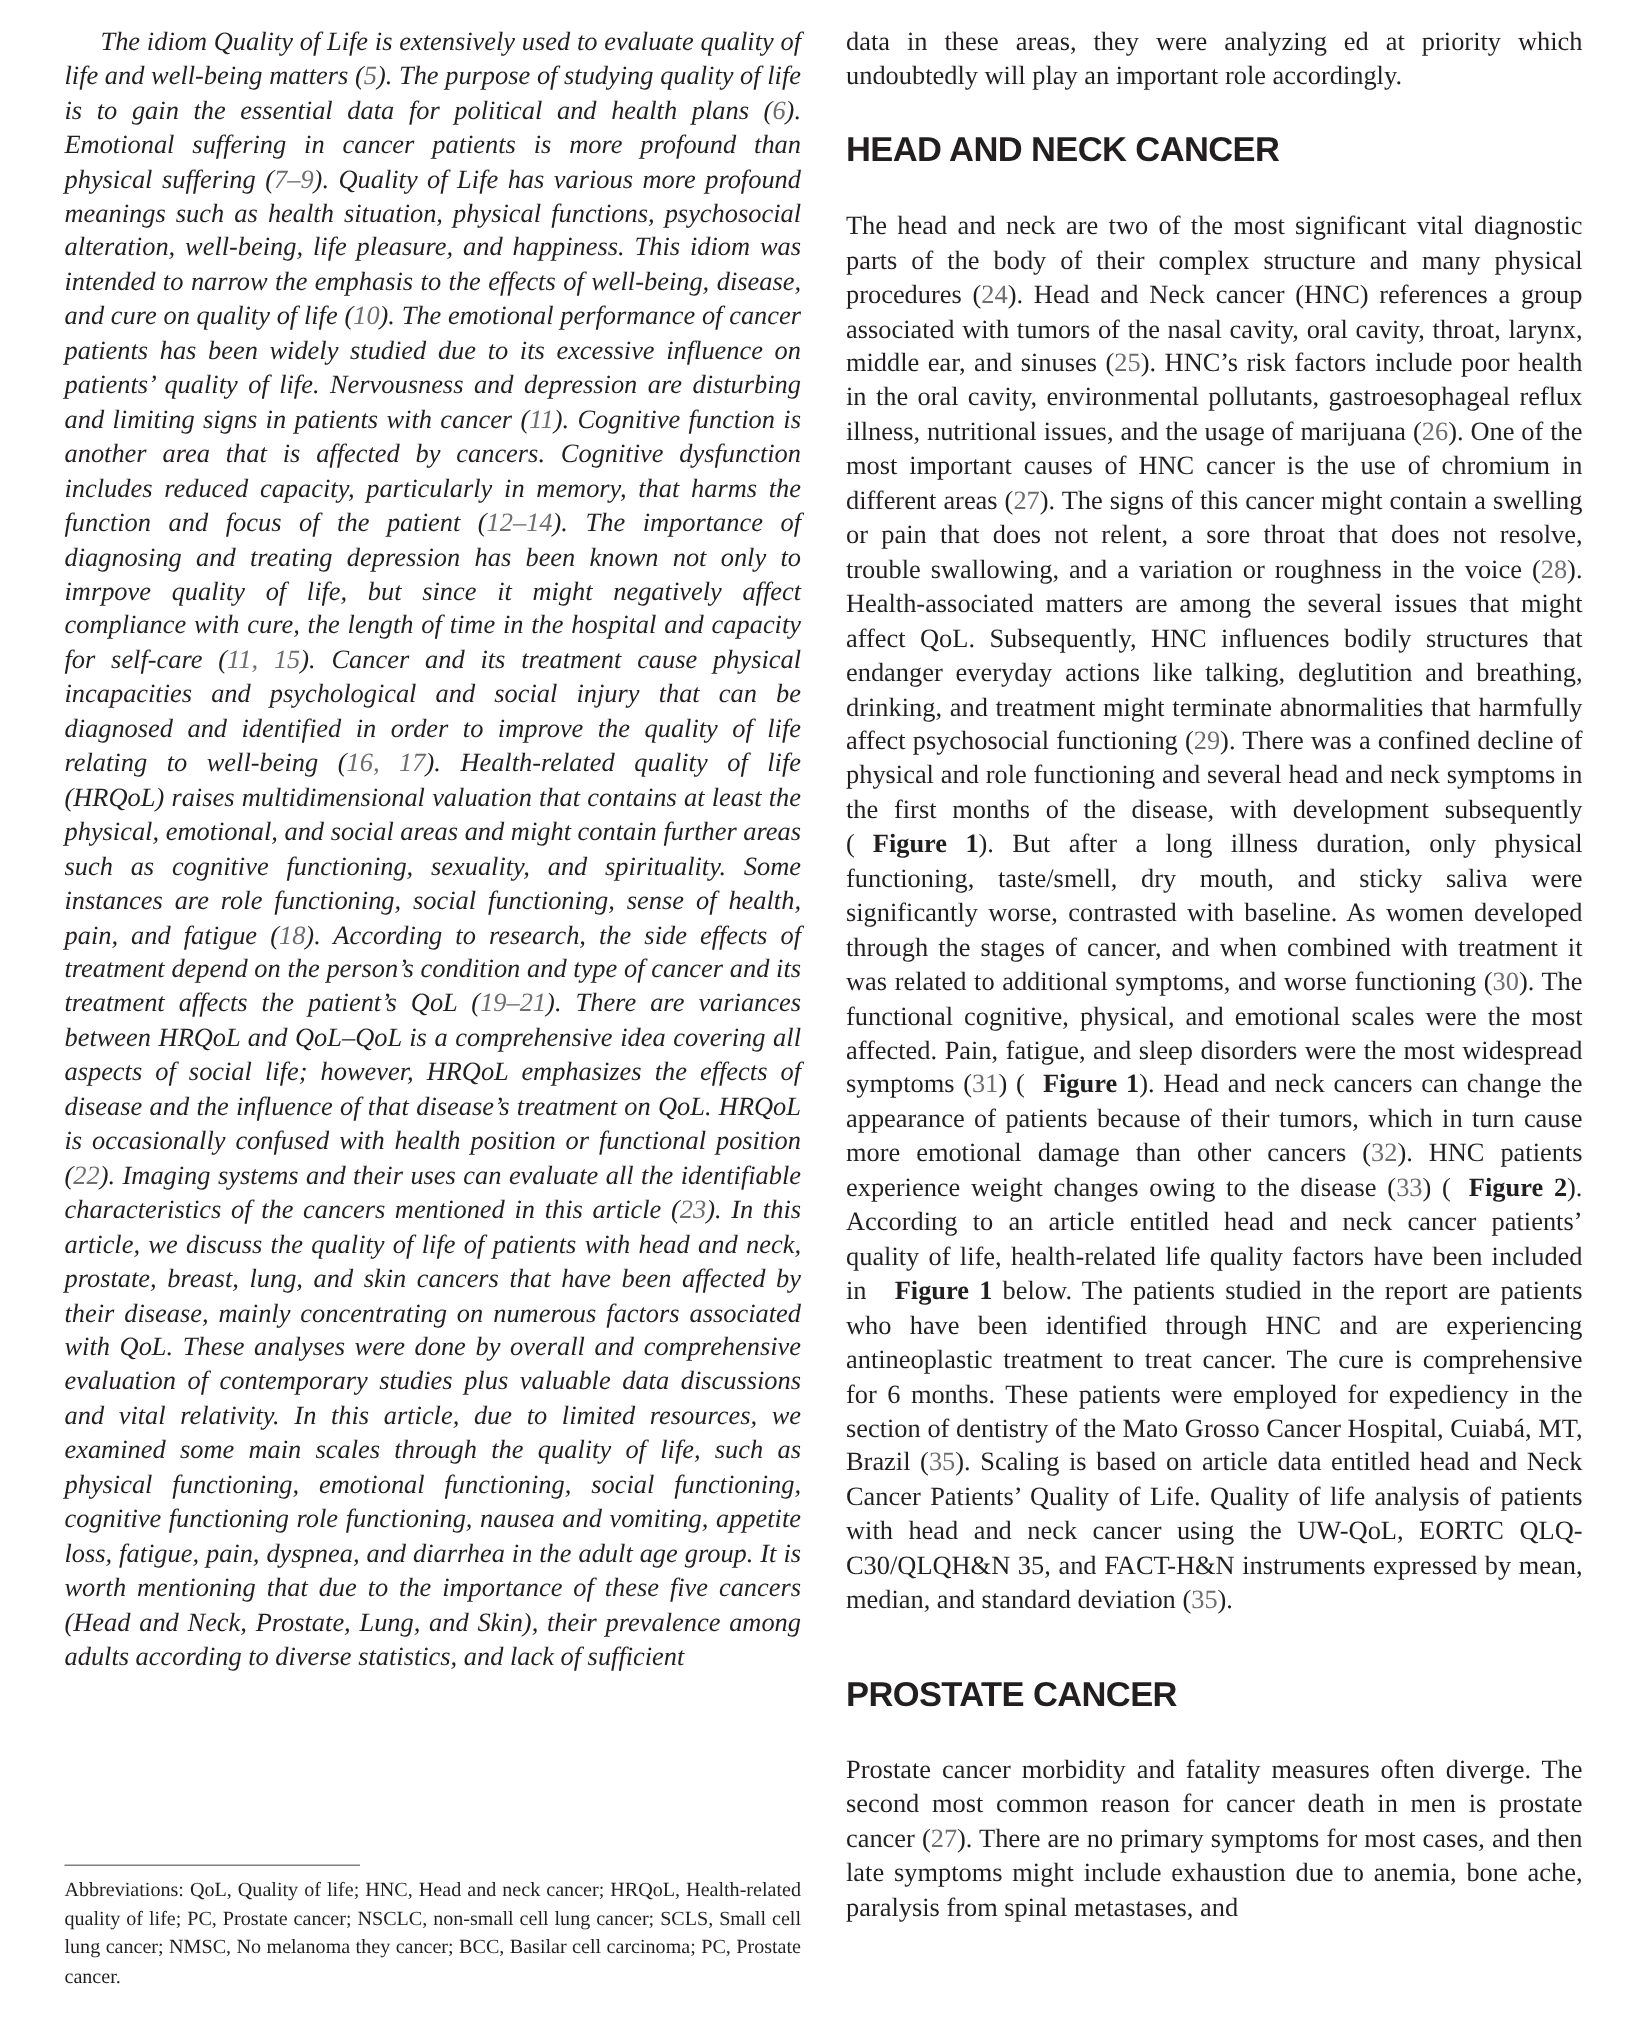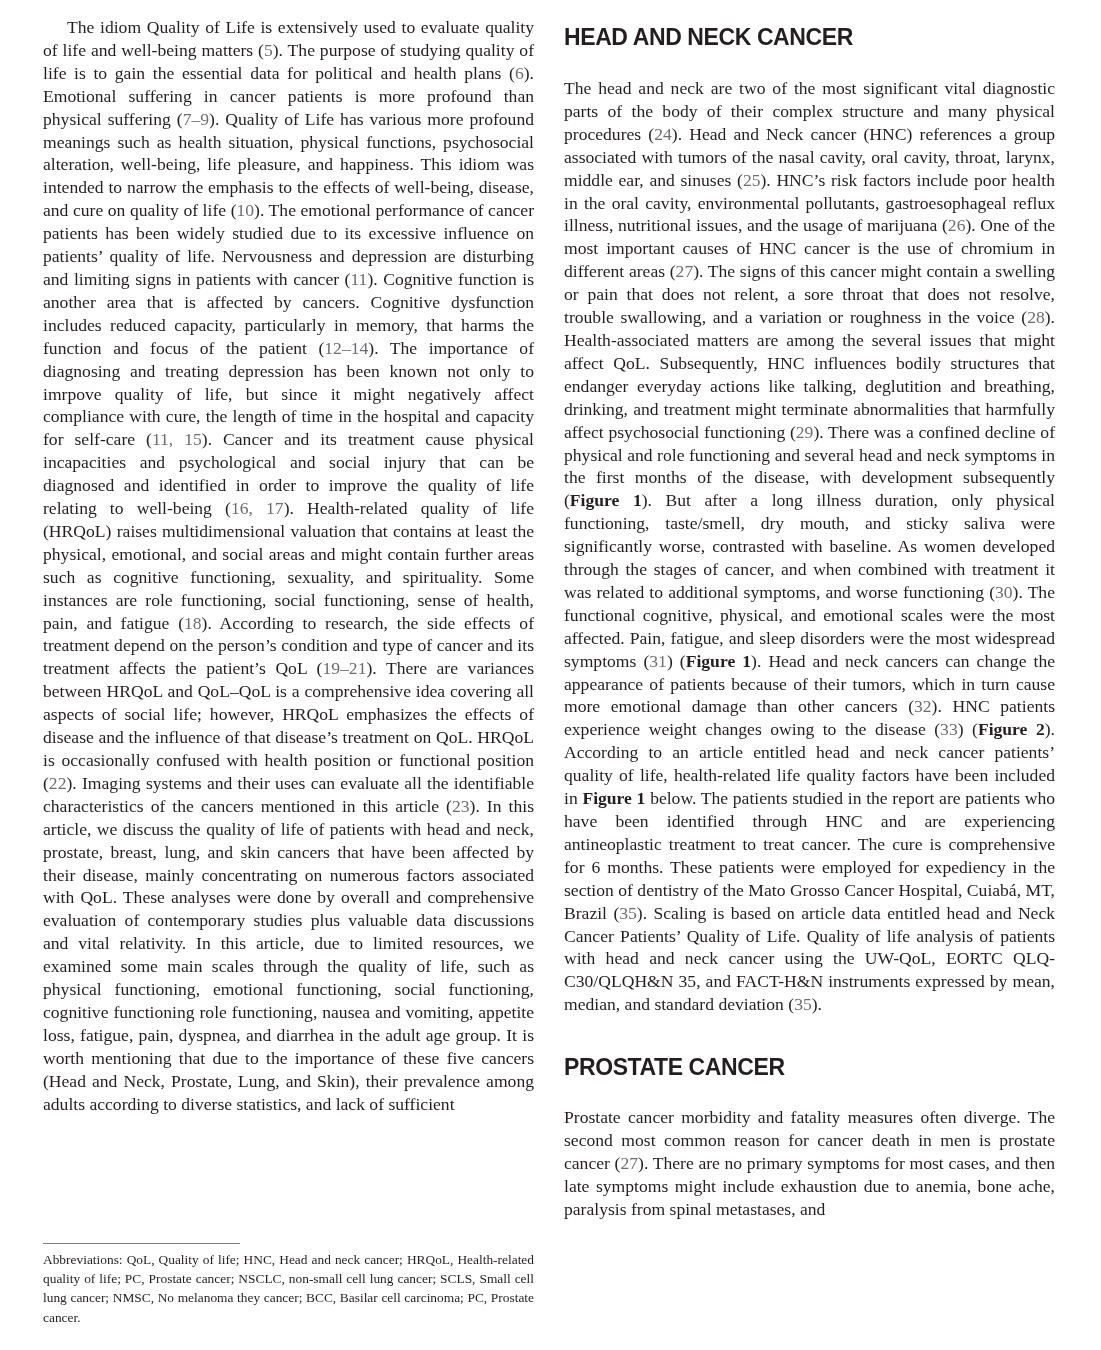--- a/index.html
+++ b/index.html
@@ -9,49 +9,50 @@
     font-family: "Liberation Serif", "DejaVu Serif", serif;
   }
   .col {
     position: absolute; top: 16px;
     font-size: 17.6px; line-height: 22.9px;
     text-align: justify; hyphens: none;
   }
   .col-left { left: 43px; width: 491px; }
   .col-right { left: 564px; width: 491px; }
   p { margin: 0; }
-  .indent { text-indent: 24px; }
+  .indent { text-indent: 24px; font-style: italic; }
   .cite { color: #6d6e71; }
-  .figref { font-weight: bold; }
+  .figref { font-weight: bold; margin-left: 12px; }
   h2 {
     font-family: "Liberation Sans", "DejaVu Sans", sans-serif;
     font-weight: bold; font-size: 23px; letter-spacing: -0.4px;
     margin: 0; line-height: 28px; color: #231f20;
   }
-  .h-head { margin-top: 7px; margin-bottom: 26px; }
+  .h-head { margin-top: 23px; margin-bottom: 26px; }
   .h-prostate { margin-top: 37px; margin-bottom: 25px; }
   .footnote {
     position: absolute; left: 43px; width: 491px; top: 1243px;
   }
   .footnote-rule {
     width: 197px; height: 0; border-top: 1px solid #7f7f7f; margin-bottom: 6px;
   }
   .footnote-text {
     font-size: 13.4px; line-height: 19.2px; text-align: justify;
   }
   .footnote-text b { font-weight: normal; }
 </style>
 </head>
 <body>
 
 <div class="col col-left">
   <p class="indent">The idiom Quality of Life is extensively used to evaluate quality of life and well-being matters (<span class="cite">5</span>). The purpose of studying quality of life is to gain the essential data for political and health plans (<span class="cite">6</span>). Emotional suffering in cancer patients is more profound than physical suffering (<span class="cite">7–9</span>). Quality of Life has various more profound meanings such as health situation, physical functions, psychosocial alteration, well-being, life pleasure, and happiness. This idiom was intended to narrow the emphasis to the effects of well-being, disease, and cure on quality of life (<span class="cite">10</span>). The emotional performance of cancer patients has been widely studied due to its excessive influence on patients’ quality of life. Nervousness and depression are disturbing and limiting signs in patients with cancer (<span class="cite">11</span>). Cognitive function is another area that is affected by cancers. Cognitive dysfunction includes reduced capacity, particularly in memory, that harms the function and focus of the patient (<span class="cite">12–14</span>). The importance of diagnosing and treating depression has been known not only to imrpove quality of life, but since it might negatively affect compliance with cure, the length of time in the hospital and capacity for self-care (<span class="cite">11, 15</span>). Cancer and its treatment cause physical incapacities and psychological and social injury that can be diagnosed and identified in order to improve the quality of life relating to well-being (<span class="cite">16, 17</span>). Health-related quality of life (HRQoL) raises multidimensional valuation that contains at least the physical, emotional, and social areas and might contain further areas such as cognitive functioning, sexuality, and spirituality. Some instances are role functioning, social functioning, sense of health, pain, and fatigue (<span class="cite">18</span>). According to research, the side effects of treatment depend on the person’s condition and type of cancer and its treatment affects the patient’s QoL (<span class="cite">19–21</span>). There are variances between HRQoL and QoL–QoL is a comprehensive idea covering all aspects of social life; however, HRQoL emphasizes the effects of disease and the influence of that disease’s treatment on QoL. HRQoL is occasionally confused with health position or functional position (<span class="cite">22</span>). Imaging systems and their uses can evaluate all the identifiable characteristics of the cancers mentioned in this article (<span class="cite">23</span>). In this article, we discuss the quality of life of patients with head and neck, prostate, breast, lung, and skin cancers that have been affected by their disease, mainly concentrating on numerous factors associated with QoL. These analyses were done by overall and comprehensive evaluation of contemporary studies plus valuable data discussions and vital relativity. In this article, due to limited resources, we examined some main scales through the quality of life, such as physical functioning, emotional functioning, social functioning, cognitive functioning role functioning, nausea and vomiting, appetite loss, fatigue, pain, dyspnea, and diarrhea in the adult age group. It is worth mentioning that due to the importance of these five cancers (Head and Neck, Prostate, Lung, and Skin), their prevalence among adults according to diverse statistics, and lack of sufficient</p>
 </div>
 
 <div class="col col-right">
+  <p>data in these areas, they were analyzing ed at priority which undoubtedly will play an important role accordingly.</p>
   <h2 class="h-head">HEAD AND NECK CANCER</h2>
   <p>The head and neck are two of the most significant vital diagnostic parts of the body of their complex structure and many physical procedures (<span class="cite">24</span>). Head and Neck cancer (HNC) references a group associated with tumors of the nasal cavity, oral cavity, throat, larynx, middle ear, and sinuses (<span class="cite">25</span>). HNC’s risk factors include poor health in the oral cavity, environmental pollutants, gastroesophageal reflux illness, nutritional issues, and the usage of marijuana (<span class="cite">26</span>). One of the most important causes of HNC cancer is the use of chromium in different areas (<span class="cite">27</span>). The signs of this cancer might contain a swelling or pain that does not relent, a sore throat that does not resolve, trouble swallowing, and a variation or roughness in the voice (<span class="cite">28</span>). Health-associated matters are among the several issues that might affect QoL. Subsequently, HNC influences bodily structures that endanger everyday actions like talking, deglutition and breathing, drinking, and treatment might terminate abnormalities that harmfully affect psychosocial functioning (<span class="cite">29</span>). There was a confined decline of physical and role functioning and several head and neck symptoms in the first months of the disease, with development subsequently (<span class="figref">Figure 1</span>). But after a long illness duration, only physical functioning, taste/smell, dry mouth, and sticky saliva were significantly worse, contrasted with baseline. As women developed through the stages of cancer, and when combined with treatment it was related to additional symptoms, and worse functioning (<span class="cite">30</span>). The functional cognitive, physical, and emotional scales were the most affected. Pain, fatigue, and sleep disorders were the most widespread symptoms (<span class="cite">31</span>) (<span class="figref">Figure 1</span>). Head and neck cancers can change the appearance of patients because of their tumors, which in turn cause more emotional damage than other cancers (<span class="cite">32</span>). HNC patients experience weight changes owing to the disease (<span class="cite">33</span>) (<span class="figref">Figure 2</span>). According to an article entitled head and neck cancer patients’ quality of life, health-related life quality factors have been included in <span class="figref">Figure 1</span> below. The patients studied in the report are patients who have been identified through HNC and are experiencing antineoplastic treatment to treat cancer. The cure is comprehensive for 6 months. These patients were employed for expediency in the section of dentistry of the Mato Grosso Cancer Hospital, Cuiabá, MT, Brazil (<span class="cite">35</span>). Scaling is based on article data entitled head and Neck Cancer Patients’ Quality of Life. Quality of life analysis of patients with head and neck cancer using the UW-QoL, EORTC QLQ-C30/QLQH&amp;N 35, and FACT-H&amp;N instruments expressed by mean, median, and standard deviation (<span class="cite">35</span>).</p>
   <h2 class="h-prostate">PROSTATE CANCER</h2>
   <p>Prostate cancer morbidity and fatality measures often diverge. The second most common reason for cancer death in men is prostate cancer (<span class="cite">27</span>). There are no primary symptoms for most cases, and then late symptoms might include exhaustion due to anemia, bone ache, paralysis from spinal metastases, and</p>
 </div>
 
 <div class="footnote">
   <div class="footnote-rule"></div>
   <p class="footnote-text"><b>Abbreviations:</b><span> QoL, Quality of life; HNC, Head and neck cancer; HRQoL, Health-related quality of life; PC, Prostate cancer; NSCLC, non-small cell lung cancer; SCLS, Small cell lung cancer; NMSC, No melanoma they cancer; BCC, Basilar cell carcinoma; PC, Prostate cancer.</span></p>
 </div>

